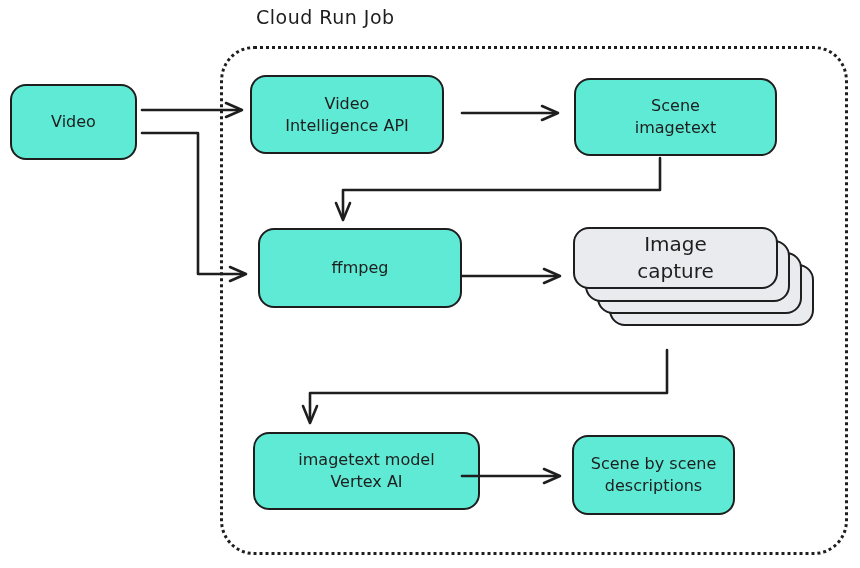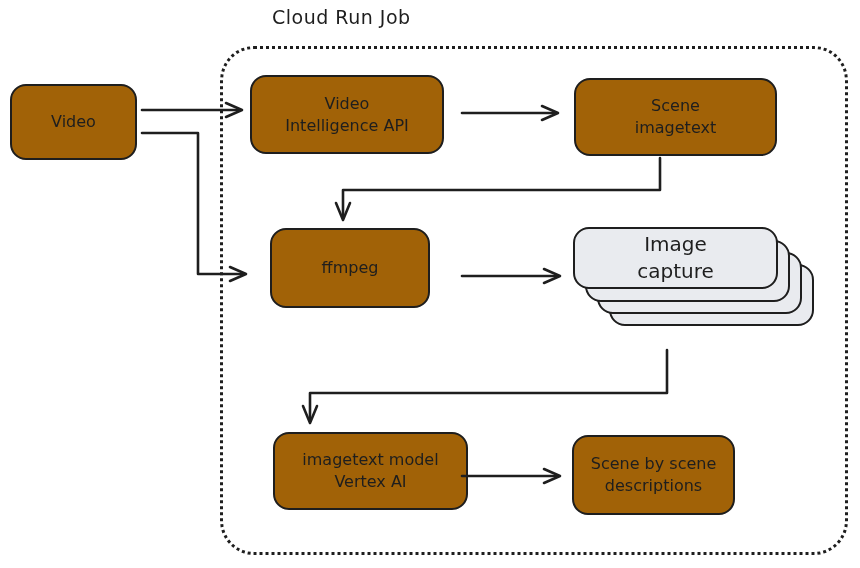--- a/index.html
+++ b/index.html
@@ -21,46 +21,46 @@
     left: 220px;
     top: 46px;
     width: 628px;
     height: 509px;
     border: 3px dotted #1e1e1e;
     border-radius: 34px;
     box-sizing: border-box;
   }
   .cluster-title {
     position: absolute;
-    left: 272px;
+    left: 256px;
     top: 6px;
     font-size: 19px;
     letter-spacing: 0.5px;
     white-space: nowrap;
   }
   .node {
     position: absolute;
-    background: #a16207;
+    background: #5eead4;
     border: 2.5px solid #1e1e1e;
     border-radius: 16px;
     box-sizing: border-box;
     display: flex;
     align-items: center;
     justify-content: center;
     text-align: center;
     font-size: 16px;
     line-height: 1.35;
     white-space: pre-line;
     z-index: 2;
   }
   .node-video             { left: 10px;  top: 84px;  width: 127px; height: 76px; }
   .node-via               { left: 250px; top: 75px;  width: 194px; height: 79px; }
   .node-scene-timestamps  { left: 574px; top: 78px;  width: 203px; height: 78px; }
-  .node-ffmpeg            { left: 270px; top: 228px; width: 160px; height: 80px; }
-  .node-imagetext         { left: 253px; top: 432px; width: 195px; height: 78px; margin-left: 20px; }
+  .node-ffmpeg            { left: 258px; top: 228px; width: 204px; height: 80px; }
+  .node-imagetext         { left: 253px; top: 432px; width: 227px; height: 78px; }
   .node-scene-desc        { left: 572px; top: 435px; width: 163px; height: 80px; }
 
   .stack { position: absolute; left: 0; top: 0; z-index: 2; }
   .stack .card {
     position: absolute;
     background: #e9ebef;
     border: 2.5px solid #1e1e1e;
     border-radius: 16px;
     box-sizing: border-box;
     width: 205px;

